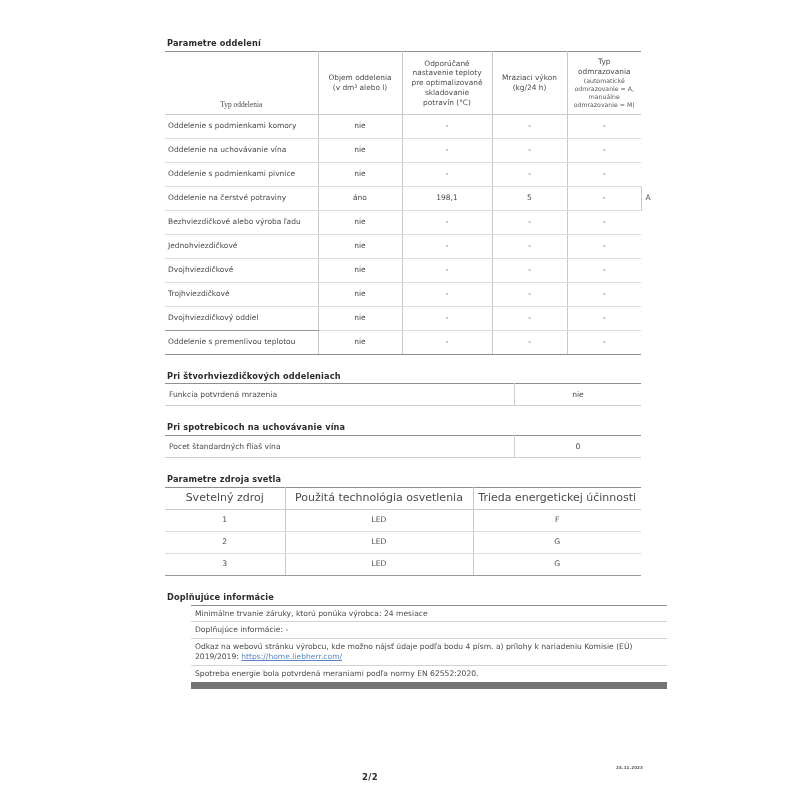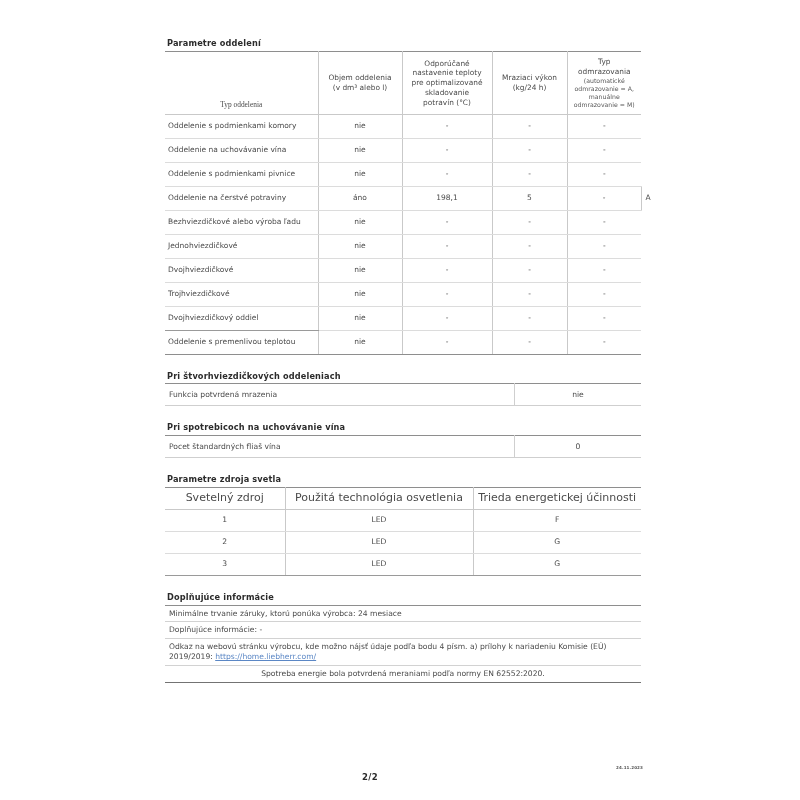--- a/index.html
+++ b/index.html
@@ -126,30 +126,30 @@
     height: 15px;
     font-size: 7.6px;
   }
   .t-light td.sep { border-left: 1px solid #c9c9c9; }
   .t-light tbody tr:last-child td { border-bottom: 1px solid #9a9a9a; }
   .lc1 { width: 120px; }
   .lc2 { width: 188px; }
   .lc3 { width: 168px; }
 
   
-  .t-info { border-top: 1px solid #8e8e8e; }
+  .t-info { border-top: 1px solid #8e8e8e; margin-left: 26px; }
   .t-info td {
     border-bottom: 1px solid #d2d2d2;
     font-size: 7.6px;
     color: #4a4a4a;
     text-align: left;
     padding: 4.5px 4px 4.5px 4px;
     line-height: 1.45;
   }
-  .t-info tr:last-child td { border-bottom: 1px solid #737373; text-align: center; }
+  .t-info tr:last-child td { border-bottom: 7px solid #737373; }
   .link { color: #5b87c5; text-align: right; }
 
   
   .footer-page {
     position: absolute;
     left: 0;
     top: 772px;
     width: 740px;
     text-align: center;
     font-size: 8.5px;

